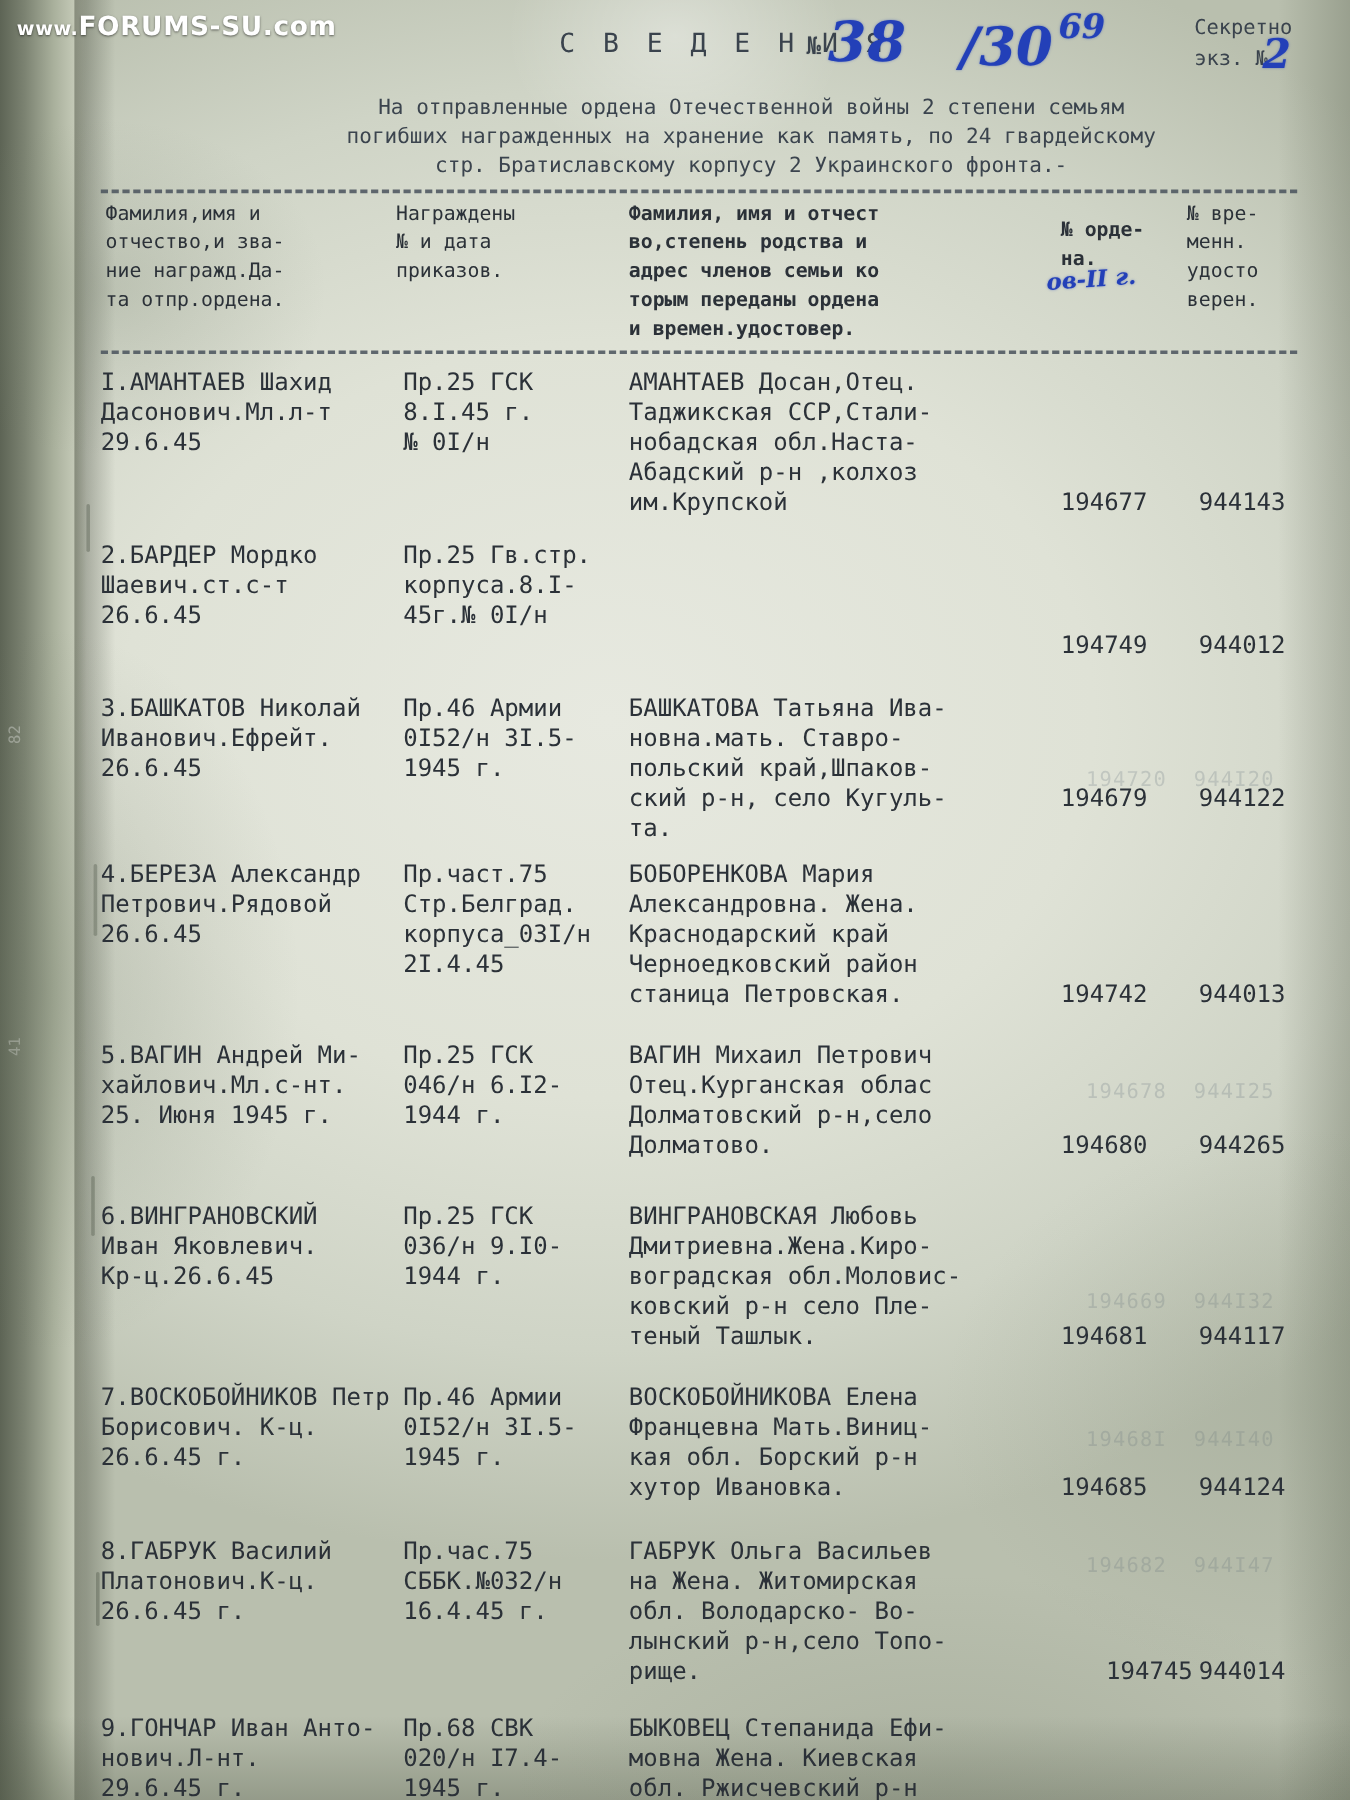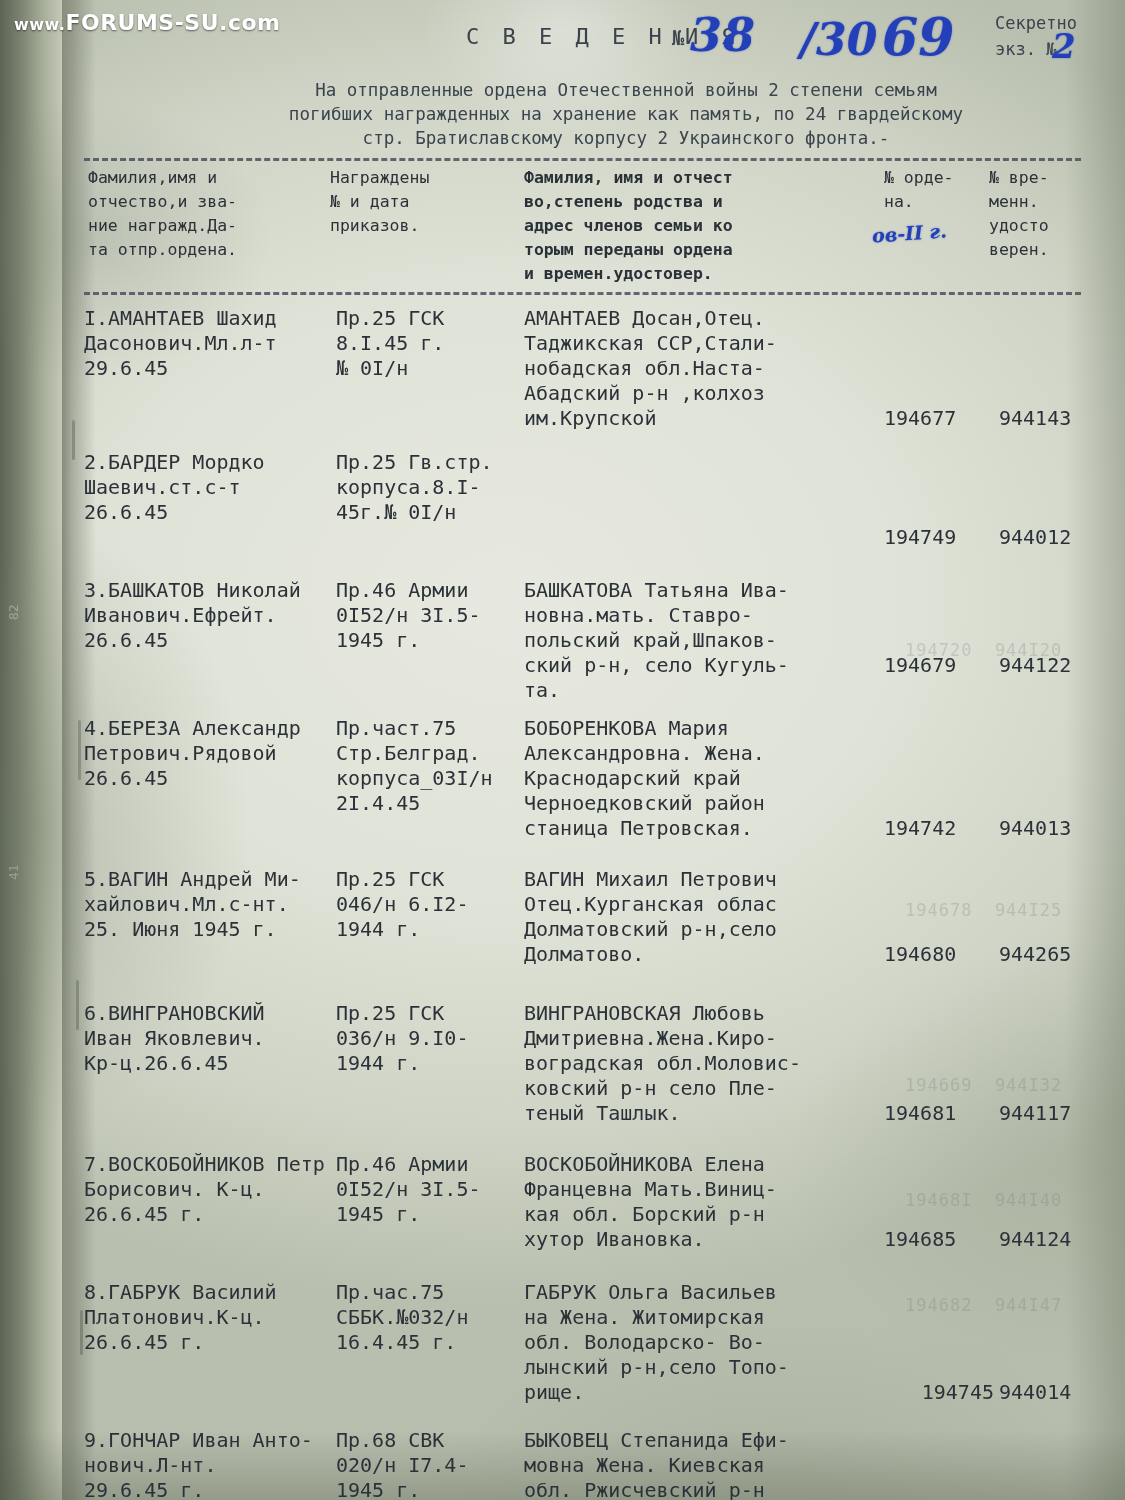--- a/index.html
+++ b/index.html
@@ -126,21 +126,21 @@
   }
   .ink-slash {
     top: 14px;
     left: 800px;
     font-size: 44px;
     font-weight: 700;
   }
   .ink-circle {
     top: 6px;
     left: 882px;
-    font-size: 52px;
+    font-size: 28px;
     font-weight: 700;
   }
   .ink-exnum {
     top: 26px;
     left: 1052px;
     font-size: 34px;
     font-weight: 700;
   }
   .ink-date {
     top: 222px;
@@ -184,21 +184,21 @@
     font-size: 16.5px;
     line-height: 24px;
   }
   .colheads .ch {
     position: absolute;
     white-space: pre-line;
   }
   .ch1 { left: 4px;  top: 0;  width: 230px; }
   .ch2 { left: 246px; top: 0; width: 180px; }
   .ch3 { left: 440px; top: 0; width: 330px; font-weight: bold; }
-  .ch4 { left: 800px; top: 0; width: 95px; }
+  .ch4 { left: 800px; top: 14px; width: 95px; font-weight: bold; }
   .ch5 { left: 905px; top: 0; width: 130px; }
 
   
   .records {
     position: absolute;
     top: 306px;
     left: 84px;
     right: 30px;
     z-index: 6;
   }

